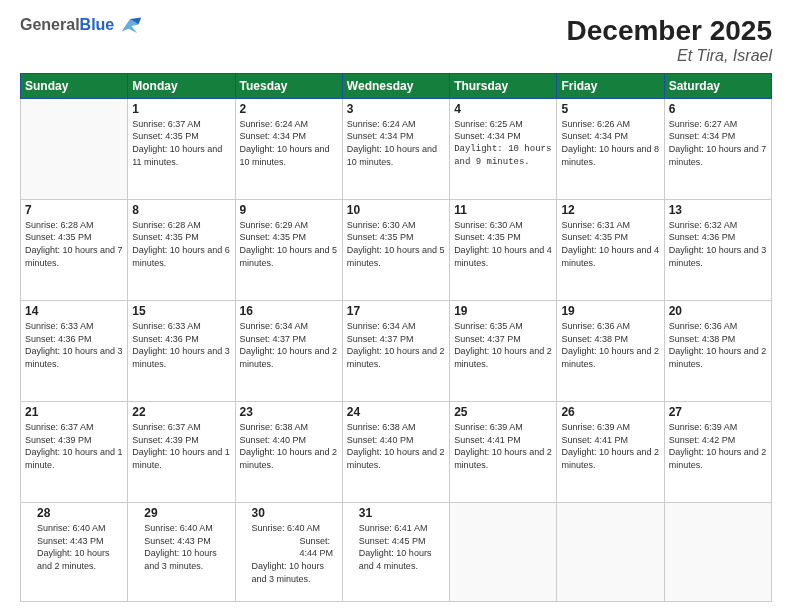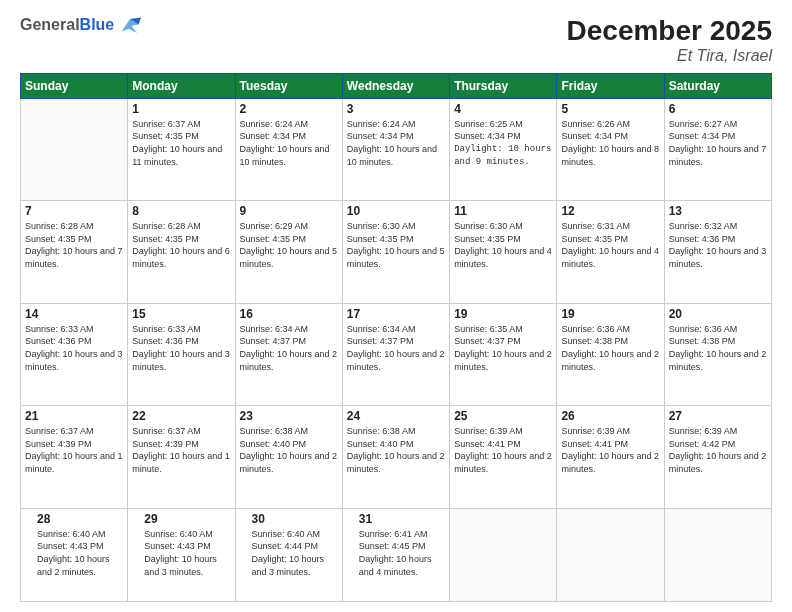--- a/index.html
+++ b/index.html
@@ -401,21 +401,21 @@
             <div class="day-info">
               <span style="display: block;">Sunrise: 6:40 AM</span>
               <span style="display: block;">Sunset: 4:43 PM</span>
               <span style="display: block;">Daylight: 10 hours and 3 minutes.</span>
             </div>
           </td>
           <td>
             <span class="day-number">30</span>
             <div class="day-info">
               <span style="display: block;">Sunrise: 6:40 AM</span>
-              <span style="display: block;">Sunset: 4:44 PM</span>
+              <span style="display: block; margin-left: 48px;">Sunset: 4:44 PM</span>
               <span style="display: block;">Daylight: 10 hours and 3 minutes.</span>
             </div>
           </td>
           <td>
             <span class="day-number">31</span>
             <div class="day-info">
               <span style="display: block;">Sunrise: 6:41 AM</span>
               <span style="display: block;">Sunset: 4:45 PM</span>
               <span style="display: block;">Daylight: 10 hours and 4 minutes.</span>
             </div>

